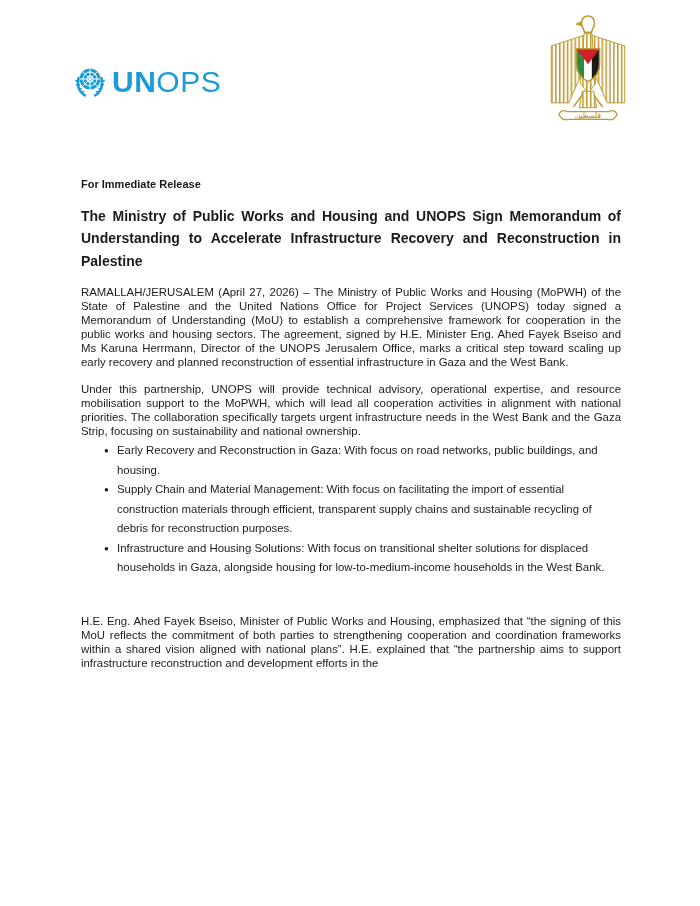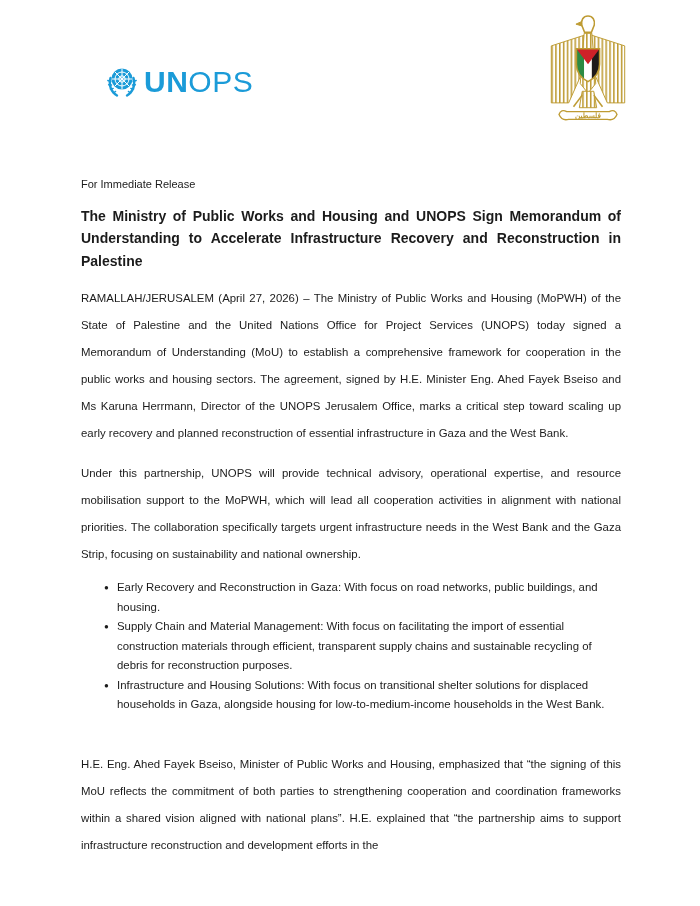--- a/index.html
+++ b/index.html
@@ -11,21 +11,21 @@
     height: 906px;
     margin: 0 auto;
     background: #ffffff;
     color: #1b1b1b;
     overflow: hidden;
   }
   
   .header { position: relative; height: 170px; }
   .unops-logo {
     position: absolute;
-    left: 104px; top: 64px;
+    left: 72px; top: 64px;
     display: flex; align-items: center;
   }
   .unops-logo svg { display: block; }
   .unops-wordmark {
     font-size: 30px;
     color: #1b9bd8;
     letter-spacing: 0.5px;
     margin-left: 4px;
     line-height: 1;
   }
@@ -37,39 +37,39 @@
     width: 100px; height: 114px;
   }
   .palestine-emblem svg { display: block; width: 100%; height: 100%; }
   
   .content {
     margin: 0 79px 0 81px;
   }
   .release-label {
     padding-top: 8px;
     font-size: 11px;
-    font-weight: 400;
+    font-weight: 700;
   }
   .doc-title {
     margin-top: 15px;
     font-size: 14px;
     font-weight: 700;
     line-height: 22.4px;
     text-align: justify;
   }
   .para {
     margin-top: 13px;
     font-size: 11.4px;
-    line-height: 27px;
+    line-height: 14px;
     text-align: justify;
   }
   .para.intro { text-align: left; }
   .areas-list {
     list-style: none;
-    margin-top: 10px;
+    margin-top: 3px;
   }
   .areas-list li {
     position: relative;
     padding-left: 36px;
     font-size: 11.4px;
     line-height: 19.5px;
     text-align: left;
   }
   .areas-list li::before {
     content: "●";

